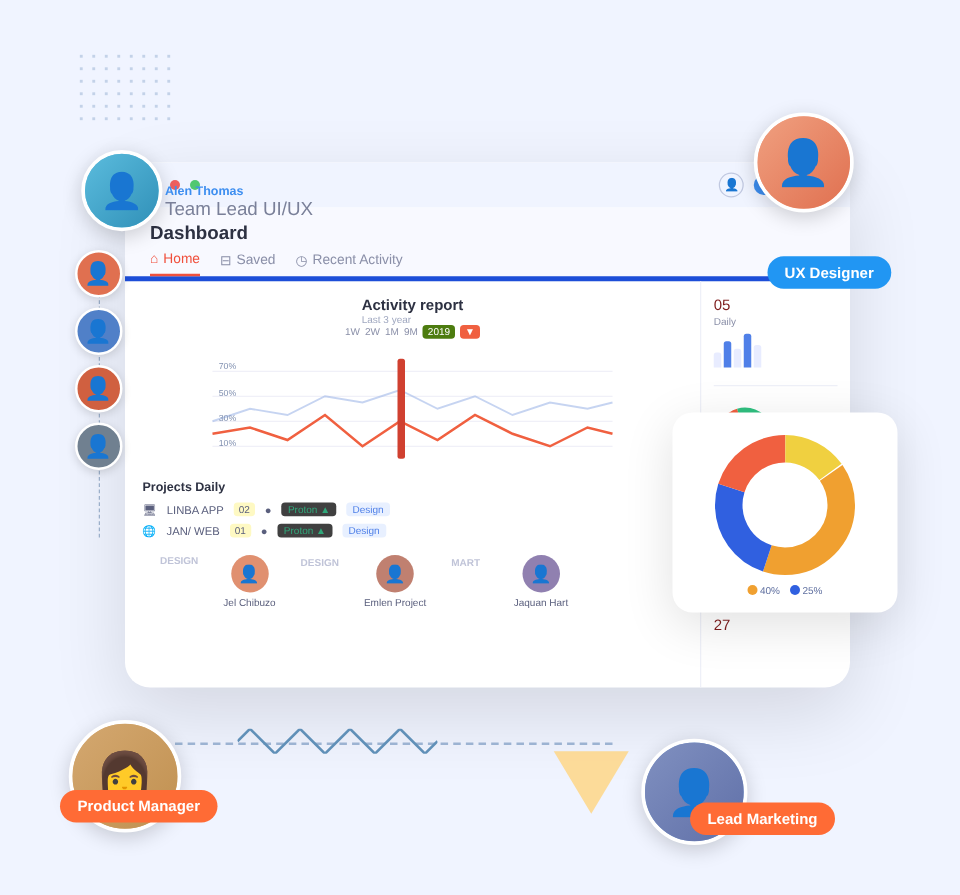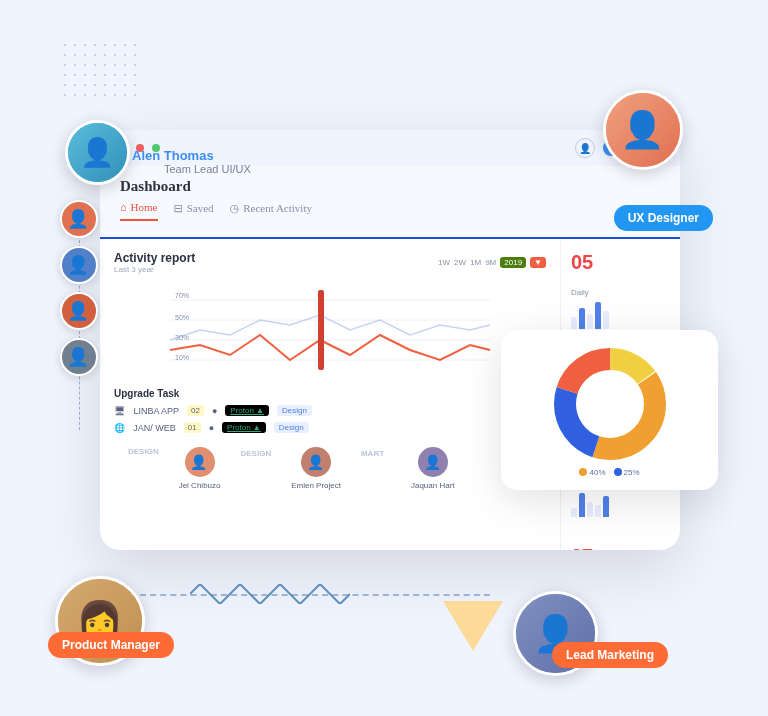--- a/index.html
+++ b/index.html
@@ -34,23 +34,22 @@
       background: #fff;
       border-radius: 20px;
       box-shadow: 0 20px 60px rgba(0,0,0,0.12);
       overflow: hidden;
       z-index: 2;
     }
 
     
     .dash-header {
       background: #f8f9ff;
-      padding: 12px 20px 16px 20px;
-      border-bottom: 2px solid #1d4ed8;
-      font-family: Liberation Serif, serif;
+      padding: 12px 20px 0 20px;
+      border-bottom: 4px solid #1d4ed8;
     }
 
     .dash-title {
       font-size: 15px;
       font-weight: 700;
       color: #2d3142;
       margin-bottom: 6px;
     }
 
     .dash-nav {
@@ -120,20 +119,21 @@
       flex: 1;
       padding: 12px 14px;
       overflow: hidden;
     }
 
     .activity-header {
       display: flex;
       justify-content: space-between;
       align-items: center;
       margin-bottom: 6px;
+      flex-direction: column;
     }
 
     .activity-title {
       font-size: 12px;
       font-weight: 700;
       color: #2d3142;
     }
 
     .activity-filters {
       display: flex;
@@ -185,23 +185,22 @@
 
     .project-tag {
       background: #e8f0ff;
       color: #5080e8;
       border-radius: 3px;
       padding: 1px 5px;
       font-size: 8px;
     }
 
     .project-tag.primary {
-      background: #000000;
+      background: #404040;
       color: #30a87a;
-      text-decoration: underline;
     }
 
     .project-badge {
       background: #fef9c3;
       border-radius: 3px;
       padding: 1px 4px;
       font-size: 8px;
     }
 
     
@@ -239,37 +238,36 @@
       gap: 10px;
     }
 
     .mini-stat {
       display: flex;
       flex-direction: column;
       gap: 2px;
     }
 
     .mini-number {
-      font-size: 20px;
-      font-weight: 700;
-      color: #ef4444;
+      font-size: 12px;
+      font-weight: 400;
+      color: #7f1d1d;
     }
 
     .mini-label {
       font-size: 8px;
       color: #8a8fa8;
-      margin-top: 12px;
     }
 
     
     .large-donut-card {
       position: absolute;
       right: 50px;
       top: 330px;
-      width: 217px;
+      width: 180px;
       height: 160px;
       background: #fff;
       border-radius: 16px;
       box-shadow: 0 10px 40px rgba(0,0,0,0.12);
       z-index: 4;
       display: flex;
       flex-direction: column;
       align-items: center;
       justify-content: center;
       padding: 12px;
@@ -360,29 +358,28 @@
 
     
     .user-info {
       position: absolute;
       top: 148px;
       left: 132px;
       z-index: 8;
     }
 
     .user-name {
-      font-size: 13px;
+      font-size: 10px;
       font-weight: 700;
       color: #3d8ef0;
     }
 
     .user-role {
-      font-size: 11px;
+      font-size: 15px;
       color: #7a8099;
-      margin-left: 32px;
     }
 
     
     .dashed-line-bottom {
       position: absolute;
       bottom: 120px;
       left: 140px;
       width: 350px;
       height: 1px;
       border-top: 2px dashed #a0b8d8;
@@ -524,21 +521,21 @@
           <rect x="148" y="10" width="6" height="80" fill="#d04030" rx="2"></rect>
 
           <text x="5" y="18" font-size="7" fill="#8090b0">70%</text>
           <text x="5" y="40" font-size="7" fill="#8090b0">50%</text>
           <text x="5" y="60" font-size="7" fill="#8090b0">30%</text>
           <text x="5" y="80" font-size="7" fill="#8090b0">10%</text>
         </svg>
       </div>
 
       <div class="projects-section">
-        <div class="projects-title">Upgrade Task</div>
+        <div class="projects-title">Projects Daily</div>
         <div class="project-row">
           <span>🖥</span>
           <span>LINBA APP</span>
           <span class="project-badge">02</span>
           <span>●</span>
           <span class="project-tag primary">Proton ▲</span>
           <span class="project-tag">Design</span>
         </div>
         <div class="project-row">
           <span>🌐</span>

